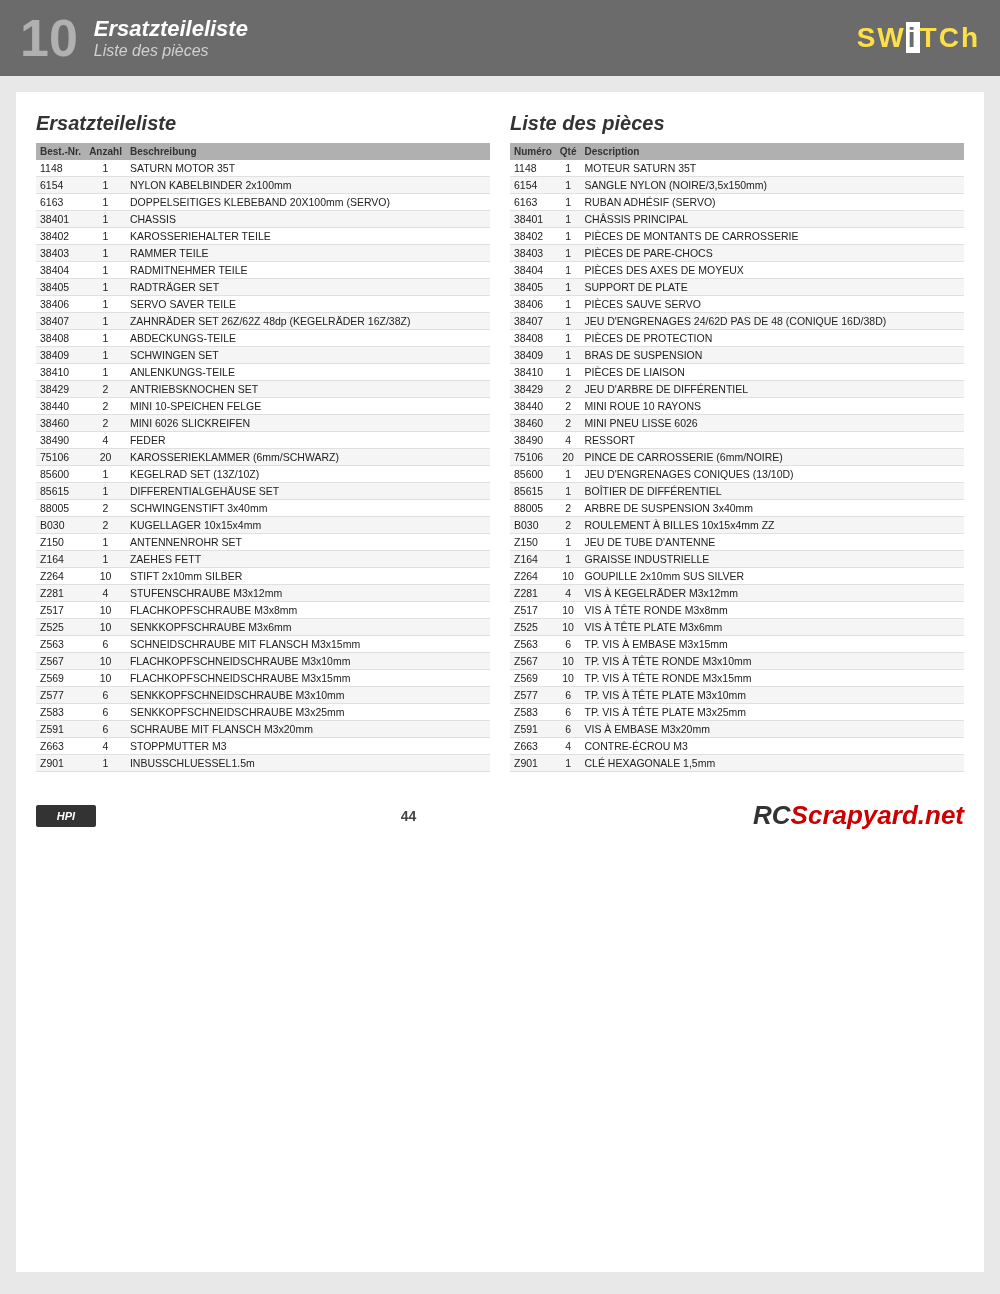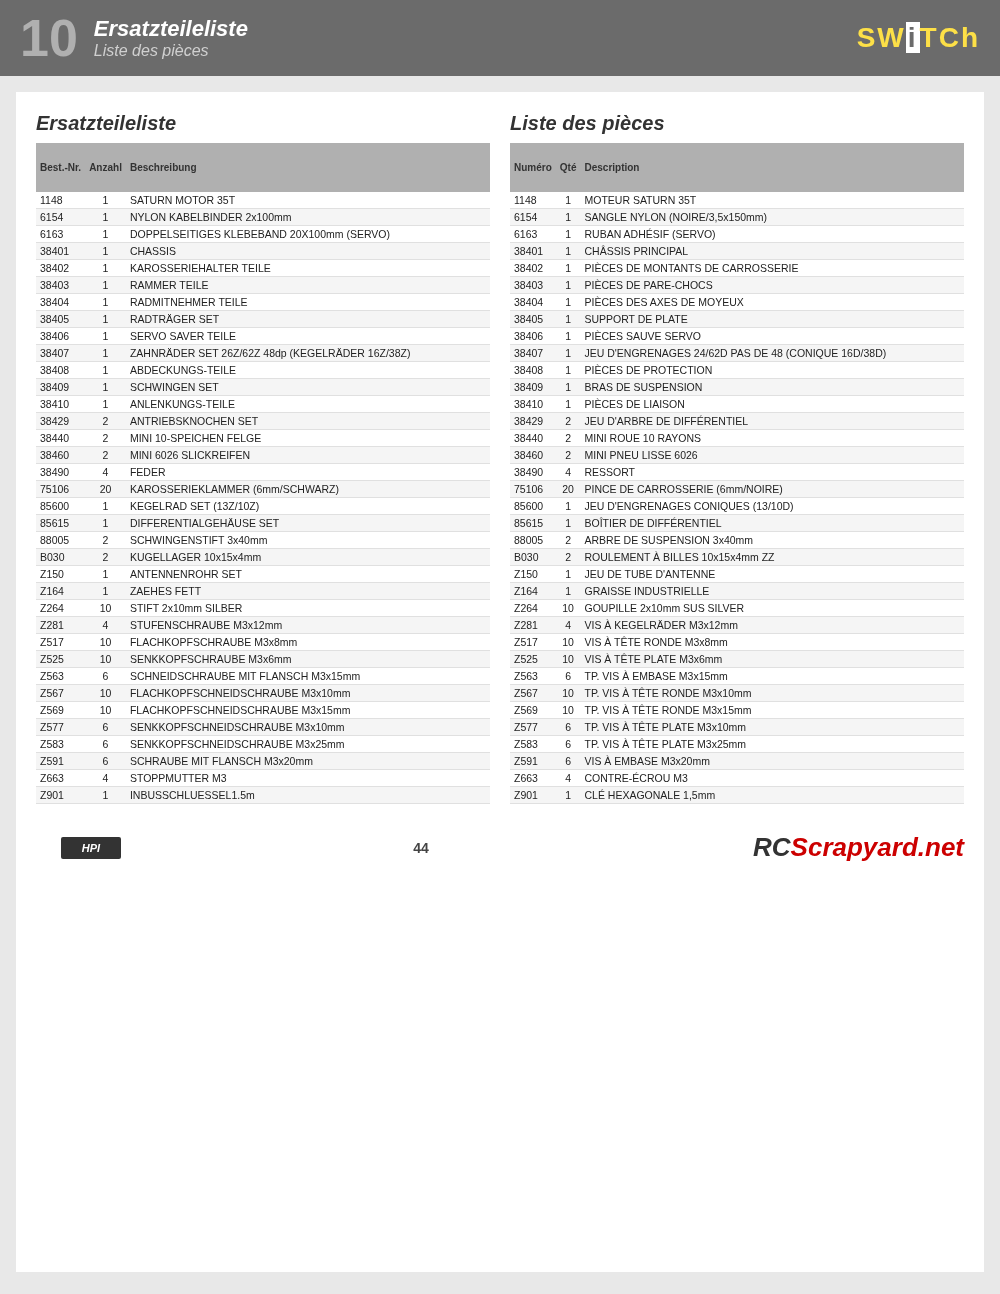--- a/index.html
+++ b/index.html
@@ -88,21 +88,21 @@
 
     
     table {
       width: 100%;
       border-collapse: collapse;
     }
     thead tr {
       background: #b0b0b0;
     }
     thead th {
-      padding: 19px 4px;
+      padding: 3px 4px;
       text-align: left;
       font-size: 10px;
       font-weight: bold;
       color: #333;
       white-space: nowrap;
     }
     tbody tr {
       border-bottom: 1px solid #e0e0e0;
     }
     tbody tr:nth-child(even) {
@@ -123,21 +123,20 @@
       display: flex;
       align-items: center;
       justify-content: space-between;
       margin-top: 20px;
       padding-top: 8px;
     }
     .footer-logo {
       display: flex;
       align-items: center;
       gap: 4px;
-      margin-left: 25px;
     }
     .hpi-logo {
       width: 60px;
       height: 22px;
       background: #333;
       display: flex;
       align-items: center;
       justify-content: center;
       color: white;
       font-size: 11px;

